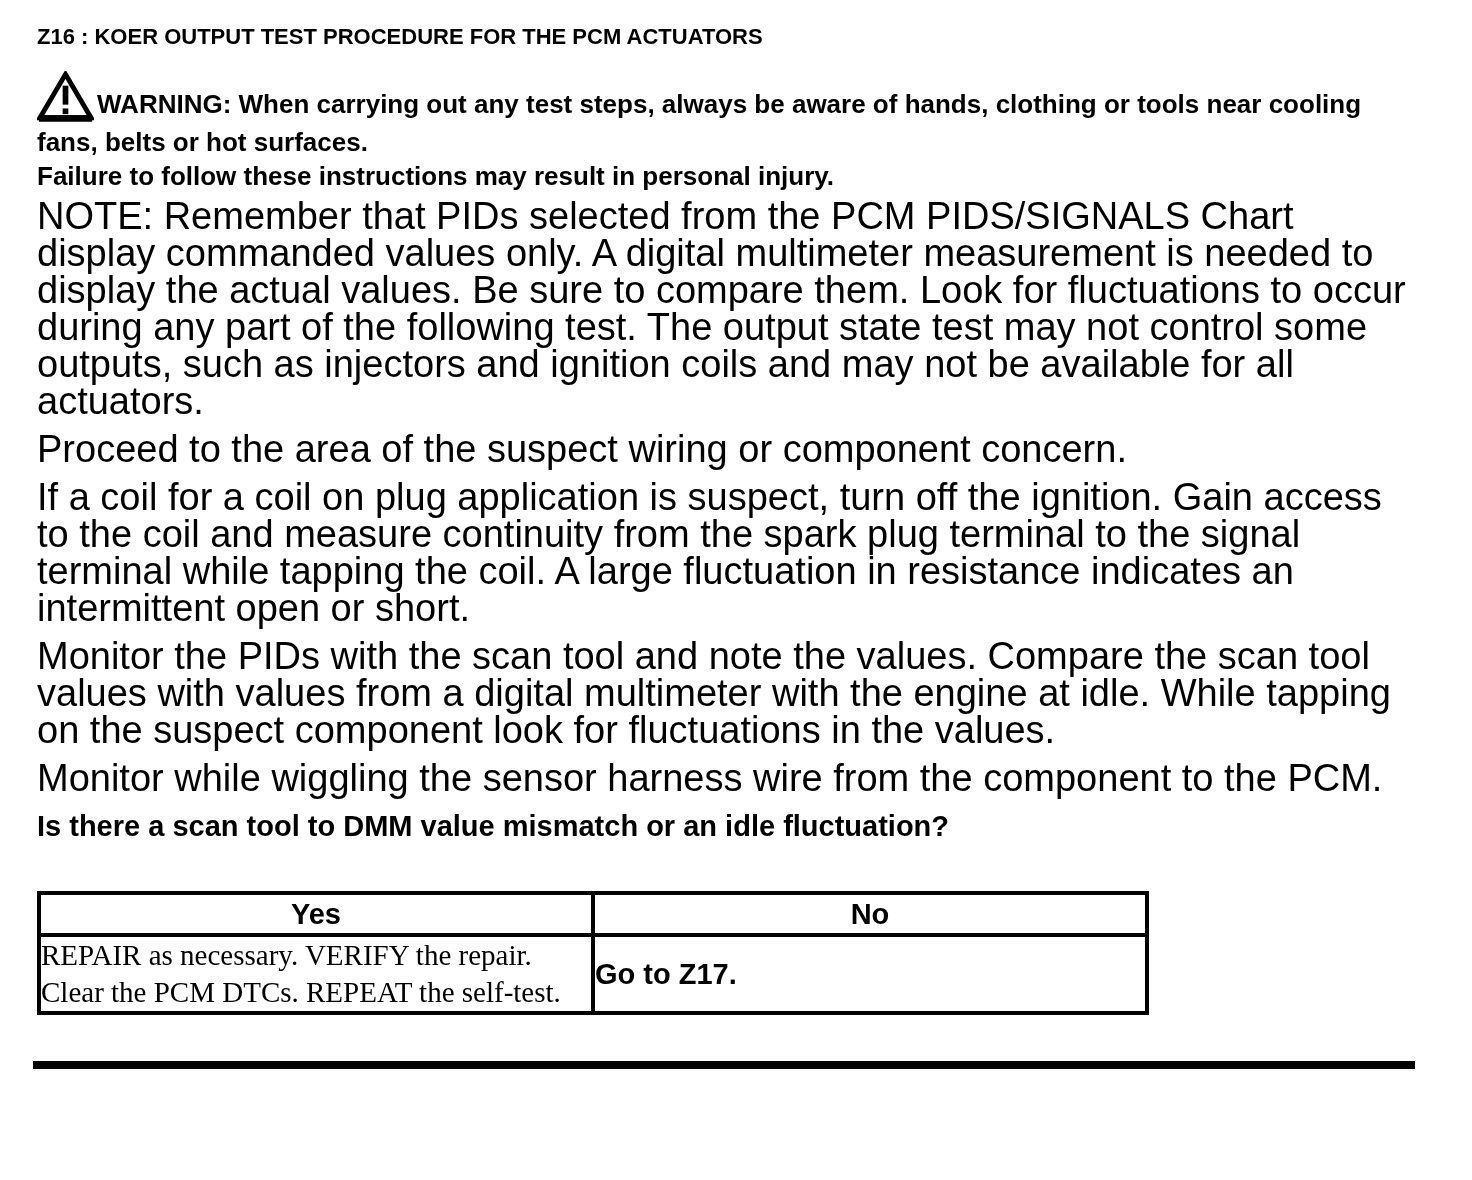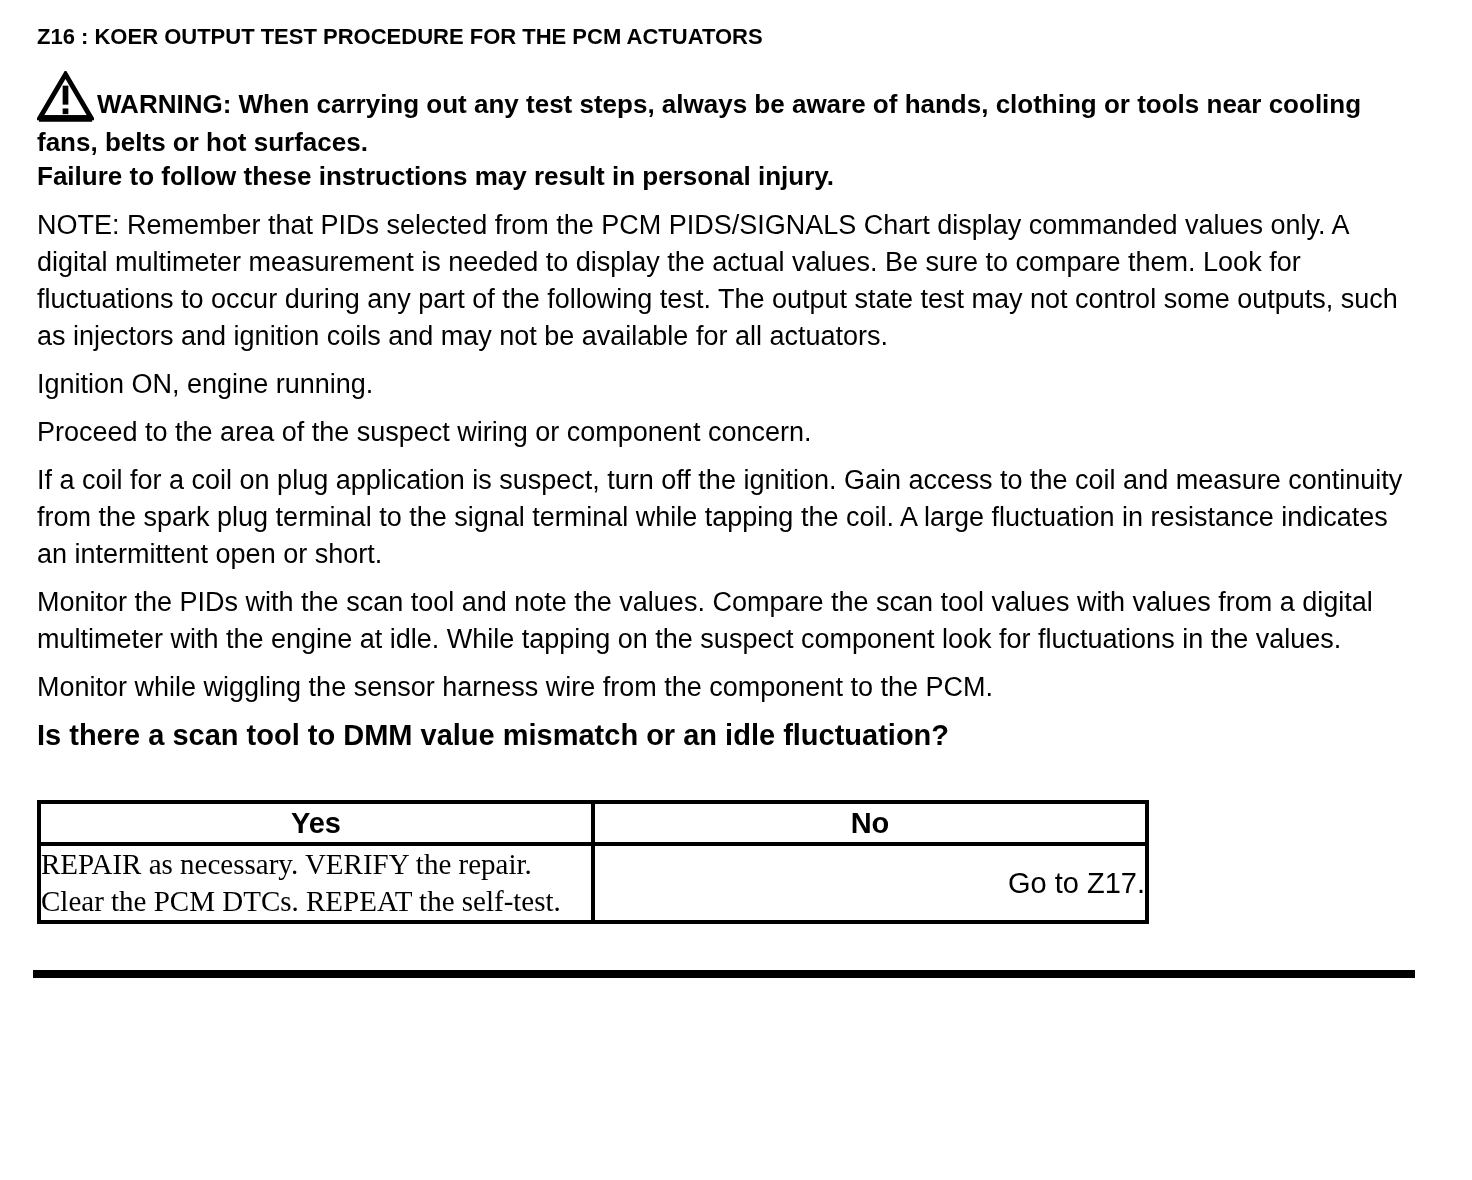--- a/index.html
+++ b/index.html
@@ -21,32 +21,32 @@
   .title {
     font-size: 22px;
     font-weight: bold;
     line-height: 29px;
     margin: 0 0 20px 0;
   }
   .warning-block {
     font-weight: bold;
     font-size: 26px;
     line-height: 34px;
-    margin: 0 0 14px 0;
+    margin: 0 0 5px 0;
   }
   .warn-line1 { margin: 0; }
   .warn-icon {
     width: 57px;
     height: 54px;
     vertical-align: -12px;
     margin-right: 3px;
   }
   .warn-line2 { margin: 0; }
   .para {
-    font-size: 27px;
+    font-size: 38px;
     line-height: 37px;
     margin: 0 0 11px 0;
     white-space: pre-wrap;
   }
   .question {
     font-size: 29px;
     font-weight: bold;
     line-height: 37px;
     margin: 6px 0 0 0;
   }
@@ -73,21 +73,22 @@
     padding: 0;
     vertical-align: middle;
   }
   td.yes-cell {
     text-align: left;
     padding-left: 4px;
     white-space: pre-wrap;
     font-family: Liberation Serif, serif;
   }
   td.no-cell {
-    text-align: right;
+    text-align: left;
+    font-weight: bold;
   }
   .bottom-rule {
     height: 8px;
     background: #000000;
     width: 1382px;
     margin: 46px 0 0 -4px;
   }
 </style>
 </head>
 <body>
@@ -102,21 +103,20 @@
         <path d="M30 3 L57 49 L3 49 Z" fill="none" stroke="#000000" stroke-width="5" stroke-linejoin="miter"></path>
         <rect x="2" y="46" width="56" height="7" fill="#000000"></rect>
         <rect x="27" y="15" width="6" height="20" fill="#000000"></rect>
         <rect x="27" y="39" width="6" height="6" fill="#000000"></rect>
       </svg><span>WARNING: When carrying out any test steps, always be aware of hands, clothing or tools near cooling fans, belts or hot surfaces.</span>
     </p>
     <p class="warn-line2">Failure to follow these instructions may result in personal injury.</p>
   </div>
 
   <p class="para">NOTE: Remember that PIDs selected from the PCM PIDS/SIGNALS Chart display commanded values only. A digital multimeter measurement is needed to display the actual values. Be sure to compare them. Look for fluctuations to occur during any part of the following test. The output state test may not control some outputs, such as injectors and ignition coils and may not be available for all actuators.</p>
-  <p class="para">Ignition ON, engine running.</p>
   <p class="para">Proceed to the area of the suspect wiring or component concern.</p>
   <p class="para">If a coil for a coil on plug application is suspect, turn off the ignition. Gain access to the coil and measure continuity from the spark plug terminal to the signal terminal while tapping the coil. A large fluctuation in resistance indicates an intermittent open or short.</p>
   <p class="para">Monitor the PIDs with the scan tool and note the values. Compare the scan tool values with values from a digital multimeter with the engine at idle. While tapping on the suspect component look for fluctuations in the values.</p>
   <p class="para">Monitor while wiggling the sensor harness wire from the component to the PCM.</p>
 
   <p class="question">Is there a scan tool to DMM value mismatch or an idle fluctuation?</p>
 
   <table class="decision">
     <thead>
       <tr>

